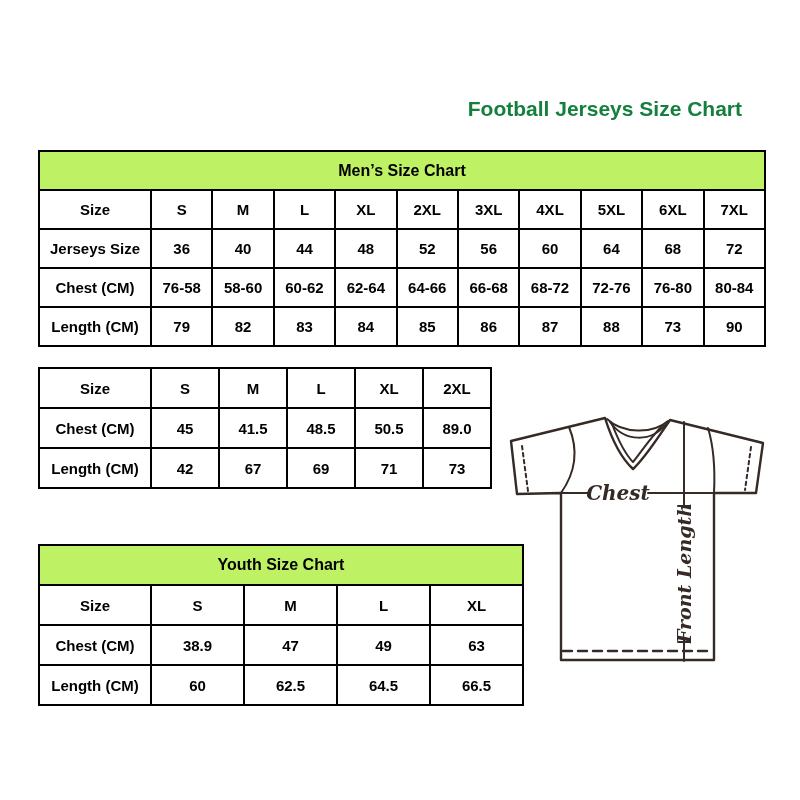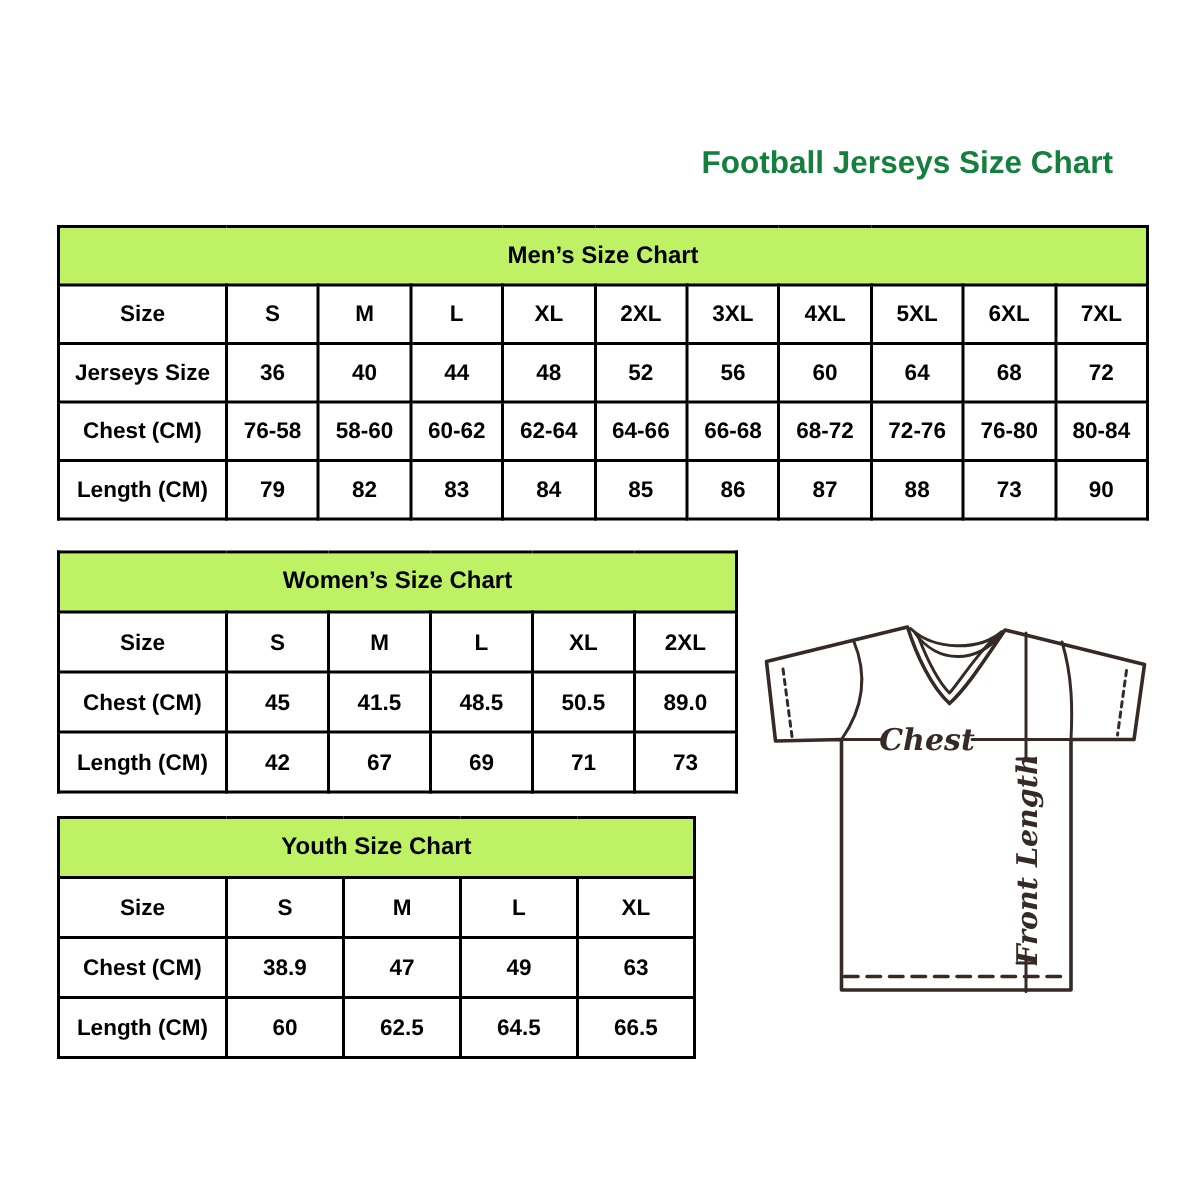--- a/index.html
+++ b/index.html
@@ -4,21 +4,21 @@
 <style>
   html,body{margin:0;padding:0;background:#ffffff;}
   .canvas{position:relative;width:800px;height:800px;background:#ffffff;overflow:hidden;
           font-family:"Liberation Sans",sans-serif;color:#000;}
   .page-title{position:absolute;left:38px;top:97px;width:704px;margin:0;
               text-align:right;font-size:21px;font-weight:bold;color:#15803d;
               font-family:"Liberation Sans",sans-serif;}
   .tbl{position:absolute;}
   .tbl-mens{left:38px;top:150px;width:728px;}
   .tbl-womens{left:38px;top:367px;width:454px;}
-  .tbl-youth{left:38px;top:544px;width:426px;}
+  .tbl-youth{left:38px;top:544px;width:486px;}
   .tbl table{border-collapse:collapse;table-layout:fixed;width:100%;}
   .tbl td{border:2px solid #000000;text-align:center;vertical-align:middle;
           font-weight:bold;font-size:15px;padding:0 2px;height:37px;
           font-family:"Liberation Sans",sans-serif;overflow:hidden;}
   .tbl-womens td,.tbl-youth td{height:38px;}
   .tbl td.tbl-title{background:#bef264;font-size:16px;}
   .jersey-svg{position:absolute;left:505px;top:411px;width:265px;height:256px;}
   .jersey-svg .ln{fill:none;stroke:#352a25;stroke-width:2.4;stroke-linejoin:round;stroke-linecap:round;}
   .jersey-svg .thin{stroke-width:2;}
   .jersey-svg .dash{stroke-dasharray:3.5,3.5;}
@@ -112,23 +112,20 @@
         <colgroup>
           <col style="width: 112px;">
           <col>
           <col>
           <col>
           <col>
           <col>
         </colgroup>
         <tbody>
           <tr>
-            <td colspan="6" class="tbl-title">Women’s Size Chart</td>
-          </tr>
-          <tr>
             <td>Size</td>
             <td>S</td>
             <td>M</td>
             <td>L</td>
             <td>XL</td>
             <td>2XL</td>
           </tr>
           <tr>
             <td>Chest (CM)</td>
             <td>45</td>

